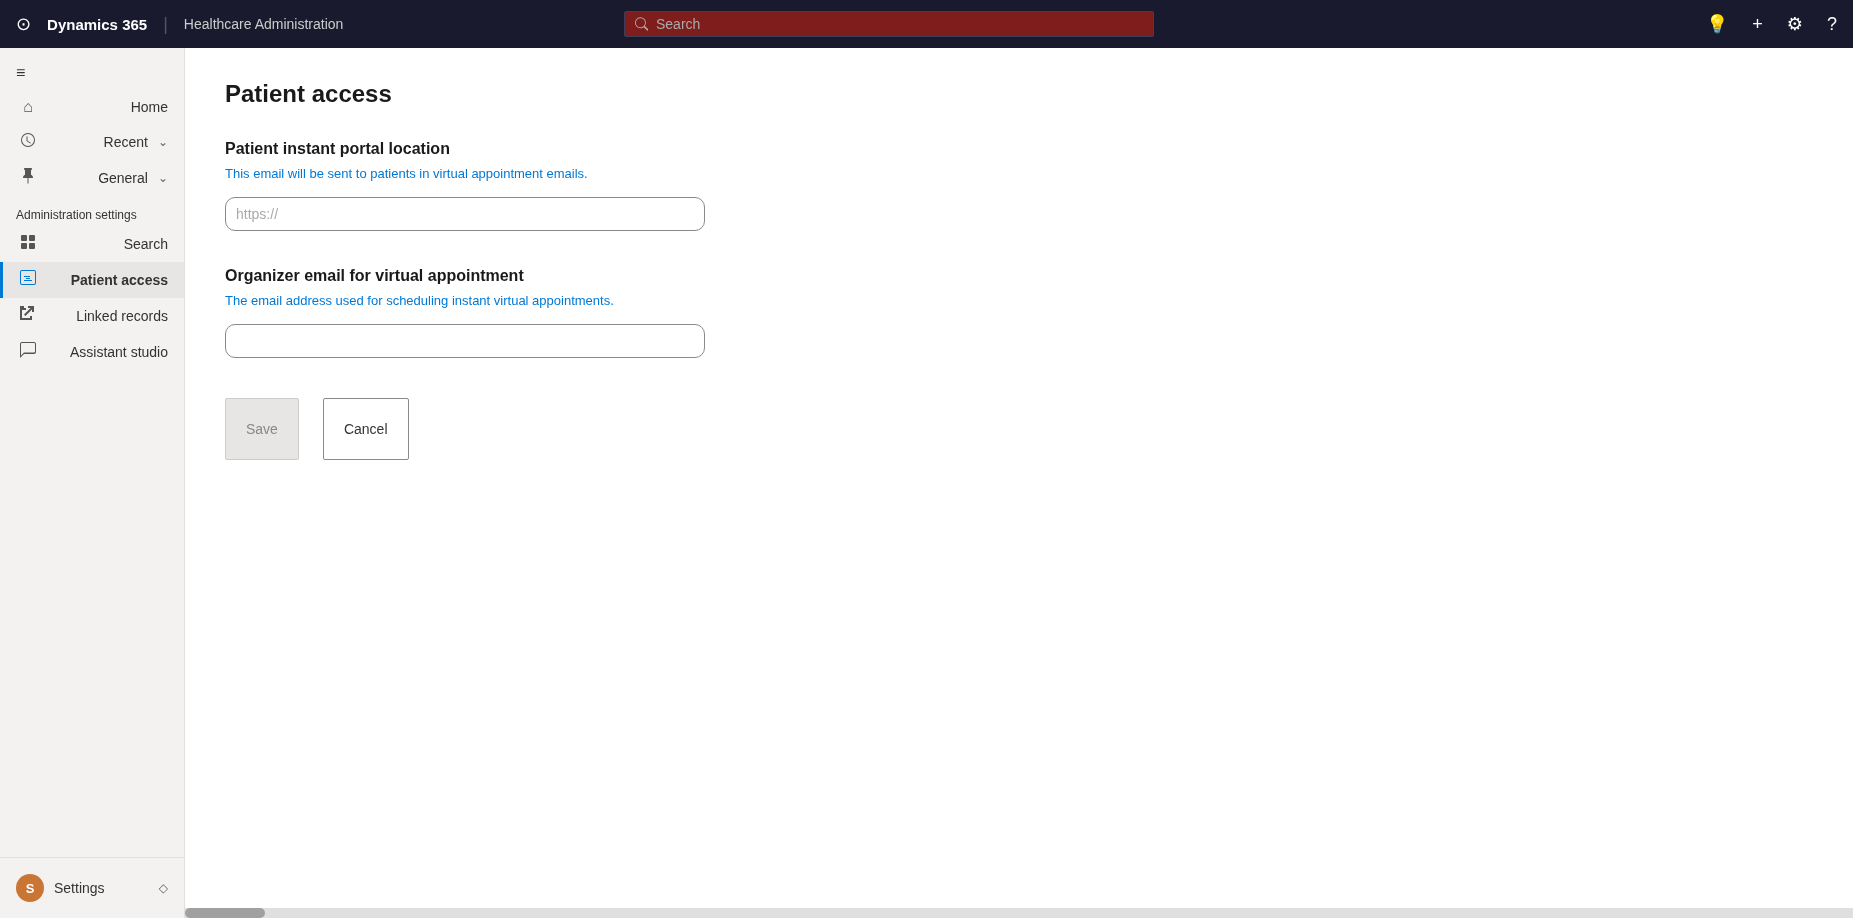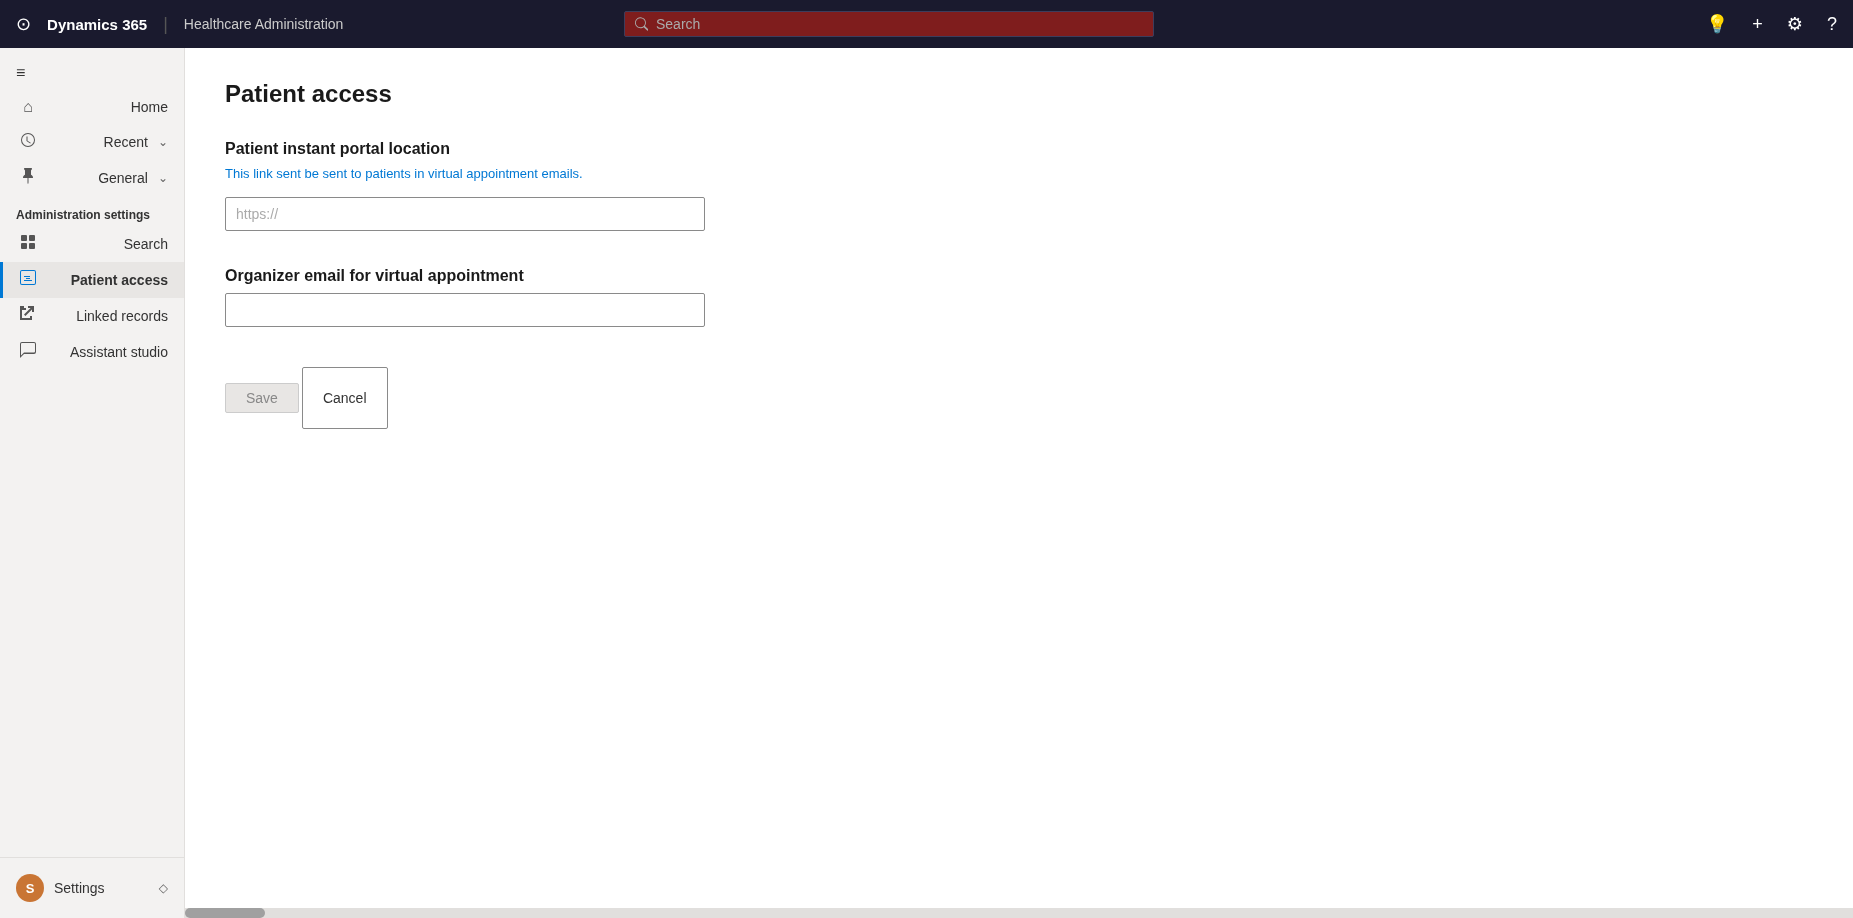--- a/index.html
+++ b/index.html
@@ -123,21 +123,21 @@
       font-size: 16px;
       color: #555;
       width: 18px;
       text-align: center;
     }
     .sidebar-item-label { flex: 1; text-align: right; }
     .sidebar-item-chevron { font-size: 12px; color: #666; }
     .sidebar-section-label {
       padding: 12px 16px 4px 16px;
       font-size: 12px;
-      font-weight: 700;
+      font-weight: 400;
       color: #333;
       text-transform: none;
     }
     .sidebar-bottom {
       margin-top: auto;
       border-top: 1px solid #e1dfdd;
       padding: 8px 0;
     }
     .sidebar-settings-item {
       display: flex;
@@ -193,34 +193,33 @@
     }
     .section-desc {
       font-size: 13px;
       color: #0078d4;
       margin-bottom: 16px;
     }
     .form-input {
       width: 480px;
       height: 34px;
       border: 1px solid #8a8a8a;
-      border-radius: 2px;
+      border-radius: 10px;
       padding: 6px 10px;
       font-size: 14px;
       color: #4d7c0f;
       outline: none;
       background: #fff;
     }
     .form-input::placeholder { color: #aaa; }
 
     .actions {
       display: flex;
-      gap: 3px;
+      gap: 24px;
       margin-top: 40px;
-      align-items: center;
     }
     .btn-save {
       padding: 6px 20px;
       background: #e8e6e4;
       color: #888;
       border: 1px solid #ccc;
       border-radius: 2px;
       font-size: 14px;
       cursor: not-allowed;
     }
@@ -356,26 +355,27 @@
         <span class="settings-chevron">◇</span>
       </div>
     </div>
   </div>
 
   <div class="main-content">
     <h1 class="page-title">Patient access</h1>
 
     <div class="section">
       <div class="section-title">Patient instant portal location</div>
-      <div class="section-desc">This link sent be sent to patients in virtual appointment emails.</div>
+      <div class="section-desc">This email will be sent to patients in virtual appointment emails.</div>
       <input type="text" class="form-input" value="" placeholder="https://" style="">
     </div>
 
     <div class="section">
       <div class="section-title">Organizer email for virtual appointment</div>
+      <div class="section-desc">The email address used for scheduling instant virtual appointments.</div>
       <input type="text" class="form-input" value="" placeholder="" style="">
     </div>
 
     <div class="actions">
       <button class="btn-save" disabled="">
         <span>Save</span>
       </button>
       <button class="btn-cancel">
         <span>Cancel</span>
       </button>

